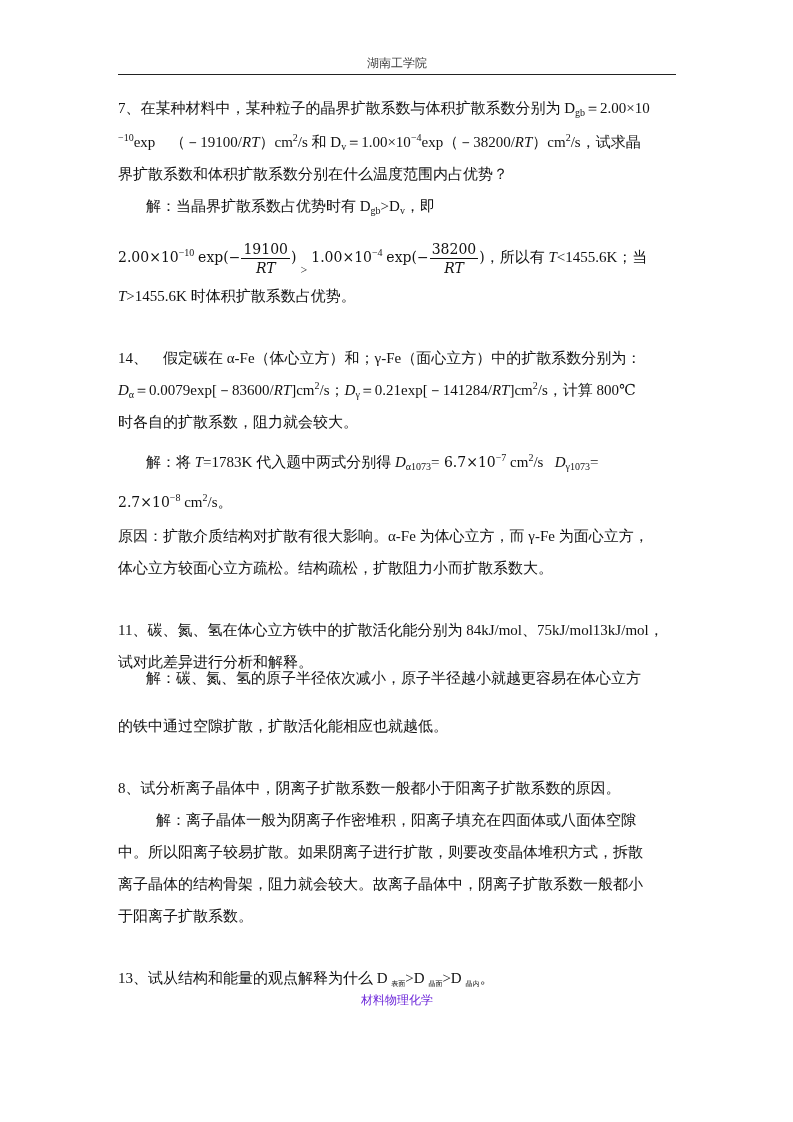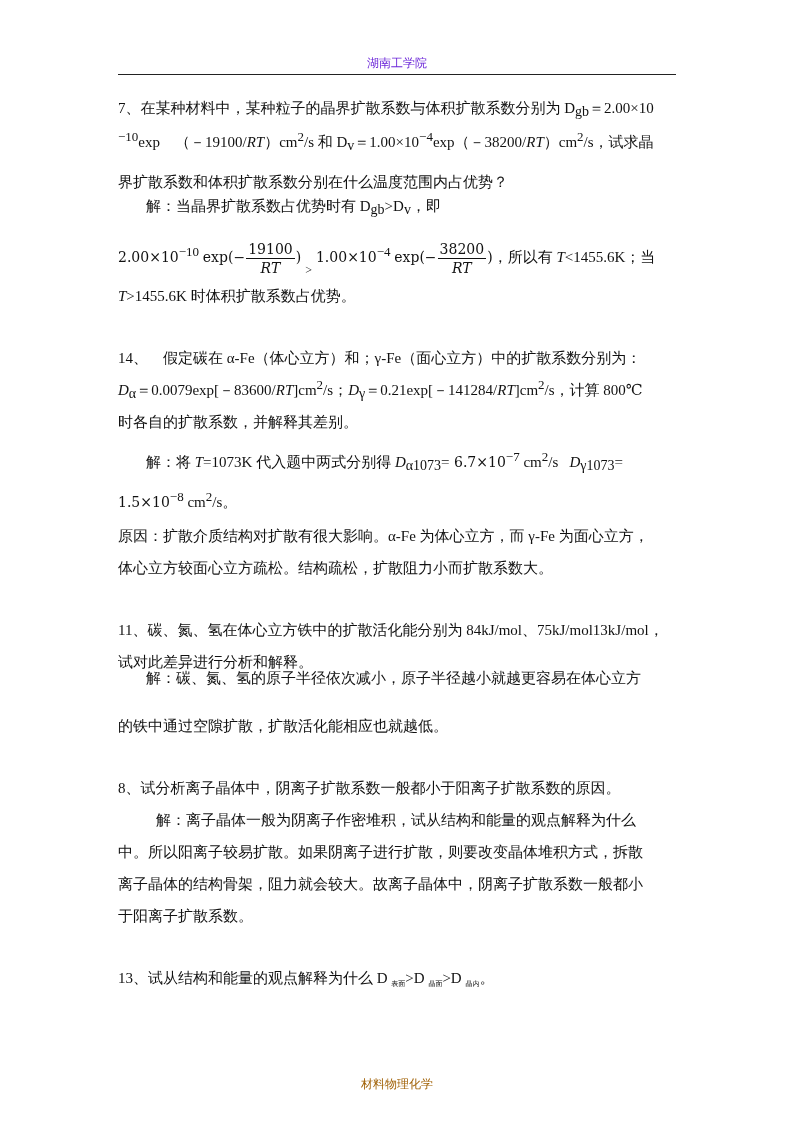--- a/index.html
+++ b/index.html
@@ -1,71 +1,71 @@
 <!DOCTYPE html>
 <html><head>
 <meta charset="utf-8">
 <style>
   html, body { margin: 0; padding: 0; background: #ffffff; }
   body { width: 793px; height: 1122px; position: relative; overflow: hidden;
          font-family: "Liberation Serif", "DejaVu Serif", serif; color: #111; }
   .header { position: absolute; left: 118px; width: 558px; top: 55px; text-align: center;
-            font-size: 12px; color: #6d28d9; }
+            font-size: 12px; color: #404040; }
   .header-rule { position: absolute; left: 118px; width: 558px; top: 74px; height: 0;
                  border-top: 1.2px solid #222; }
-  .footer { position: absolute; left: 118px; width: 558px; top: 1076px; text-align: center;
-            font-size: 12px; color: #a16207; }
+  .footer { position: absolute; left: 118px; width: 558px; top: 992px; text-align: center;
+            font-size: 12px; color: #6d28d9; }
   .content { position: absolute; left: 118px; width: 560px; top: 96px; font-size: 15px; }
   .line { position: absolute; left: 0; white-space: nowrap; line-height: 20px; }
   .indent { padding-left: 28px; }
   .indent2 { padding-left: 38px; }
-  sup { font-size: 13px; vertical-align: 6px; line-height: 0; }
-  sub { font-size: 14px; vertical-align: -3px; line-height: 0; }
+  sup { font-size: 10px; vertical-align: 6px; line-height: 0; }
+  sub { font-size: 10px; vertical-align: -3px; line-height: 0; }
   .sub-tiny { font-size: 7px; vertical-align: -3px; }
   i { font-style: italic; }
   .math { font-family: "DejaVu Serif", serif; font-size: 14px; }
   .frac { display: inline-block; vertical-align: middle; text-align: center; margin: 8px 1px; }
   .frac .num { display: block; border-bottom: 1px solid #111; padding: 0 2px; line-height: 18px; }
   .frac .den { display: block; line-height: 18px; font-style: italic; }
   .gt-low { vertical-align: -12px; font-size: 12px; margin: 0 4px; }
 </style>
 </head>
 <body>
 
 <div class="header">湖南工学院</div>
 <div class="header-rule"></div>
 
 <div class="content">
 
   <div class="line" style="top:2px"><span>7、在某种材料中，某种粒子的晶界扩散系数与体积扩散系数分别为 D</span><sub>gb</sub><span>＝2.00×10</span></div>
   <div class="line" style="top:36px"><sup>−10</sup><span>exp　（－19100/</span><i>RT</i><span>）cm</span><sup>2</sup><span>/s 和 D</span><sub>v</sub><span>＝1.00×10</span><sup>−4</sup><span>exp（－38200/</span><i>RT</i><span>）cm</span><sup>2</sup><span>/s，试求晶</span></div>
-  <div class="line" style="top:76px">界扩散系数和体积扩散系数分别在什么温度范围内占优势？</div>
+  <div class="line" style="top:68px">界扩散系数和体积扩散系数分别在什么温度范围内占优势？</div>
   <div class="line indent" style="top:100px"><span>解：当晶界扩散系数占优势时有 D</span><sub>gb</sub><span>&gt;D</span><sub>v</sub><span>，即</span></div>
   <div class="line" style="top:136px; line-height:38px">
     <span class="math">2.00×10</span><sup>−10</sup>
     <span class="math">exp(−</span><span class="frac"><span class="num math">19100</span><span class="den math">RT</span></span><span class="math">)</span><span class="gt-low">&gt;</span><span class="math">1.00×10</span><sup>−4</sup>
     <span class="math">exp(−</span><span class="frac"><span class="num math">38200</span><span class="den math">RT</span></span><span class="math">)</span><span>，所以有 </span><i>T</i><span>&lt;1455.6K；当</span>
   </div>
   <div class="line" style="top:190px"><i>T</i><span>&gt;1455.6K 时体积扩散系数占优势。</span></div>
 
   <div class="line" style="top:252px">14、　假定碳在 α-Fe（体心立方）和；γ-Fe（面心立方）中的扩散系数分别为：</div>
   <div class="line" style="top:284px"><i>D</i><sub>α</sub><span>＝0.0079exp[－83600/</span><i>RT</i><span>]cm</span><sup>2</sup><span>/s；</span><i>D</i><sub>γ</sub><span>＝0.21exp[－141284/</span><i>RT</i><span>]cm</span><sup>2</sup><span>/s，计算 800℃</span></div>
-  <div class="line" style="top:316px">时各自的扩散系数，并解释其差别。</div>
-  <div class="line indent" style="top:356px"><span>解：将 </span><i>T</i><span>=1073K 代入题中两式分别得 </span><i>D</i><sub>α1073</sub><span>=</span><span class="math"> 6.7×10</span><sup>−7</sup><span> cm</span><sup>2</sup><span>/s</span>&nbsp;&nbsp;&nbsp;<i>D</i><sub>γ1073</sub><span>=</span></div>
-  <div class="line" style="top:396px"><span class="math">1.5×10</span><sup>−8</sup><span> cm</span><sup>2</sup><span>/s。</span></div>
+  <div class="line" style="top:316px">时各自的扩散系数，阻力就会较大。</div>
+  <div class="line indent" style="top:356px"><span>解：将 </span><i>T</i><span>=1783K 代入题中两式分别得 </span><i>D</i><sub>α1073</sub><span>=</span><span class="math"> 6.7×10</span><sup>−7</sup><span> cm</span><sup>2</sup><span>/s</span>&nbsp;&nbsp;&nbsp;<i>D</i><sub>γ1073</sub><span>=</span></div>
+  <div class="line" style="top:396px"><span class="math">2.7×10</span><sup>−8</sup><span> cm</span><sup>2</sup><span>/s。</span></div>
   <div class="line" style="top:430px">原因：扩散介质结构对扩散有很大影响。α-Fe 为体心立方，而 γ-Fe 为面心立方，</div>
   <div class="line" style="top:462px">体心立方较面心立方疏松。结构疏松，扩散阻力小而扩散系数大。</div>
 
   <div class="line" style="top:524px">11、碳、氮、氢在体心立方铁中的扩散活化能分别为 84kJ/mol、75kJ/mol13kJ/mol，</div>
   <div class="line" style="top:556px">试对此差异进行分析和解释。</div>
   <div class="line indent" style="top:572px">解：碳、氮、氢的原子半径依次减小，原子半径越小就越更容易在体心立方</div>
   <div class="line" style="top:620px">的铁中通过空隙扩散，扩散活化能相应也就越低。</div>
 
   <div class="line" style="top:682px">8、试分析离子晶体中，阴离子扩散系数一般都小于阳离子扩散系数的原因。</div>
-  <div class="line indent2" style="top:714px">解：离子晶体一般为阴离子作密堆积，试从结构和能量的观点解释为什么</div>
+  <div class="line indent2" style="top:714px">解：离子晶体一般为阴离子作密堆积，阳离子填充在四面体或八面体空隙</div>
   <div class="line" style="top:746px">中。所以阳离子较易扩散。如果阴离子进行扩散，则要改变晶体堆积方式，拆散</div>
   <div class="line" style="top:778px">离子晶体的结构骨架，阻力就会较大。故离子晶体中，阴离子扩散系数一般都小</div>
   <div class="line" style="top:810px">于阳离子扩散系数。</div>
 
   <div class="line" style="top:872px"><span>13、试从结构和能量的观点解释为什么 D </span><sub class="sub-tiny">表面</sub><span>&gt;D </span><sub class="sub-tiny">晶面</sub><span>&gt;D </span><sub class="sub-tiny">晶内</sub><span>。</span></div>
 </div>
 
 <div class="footer">材料物理化学</div>
 
 </body></html>

